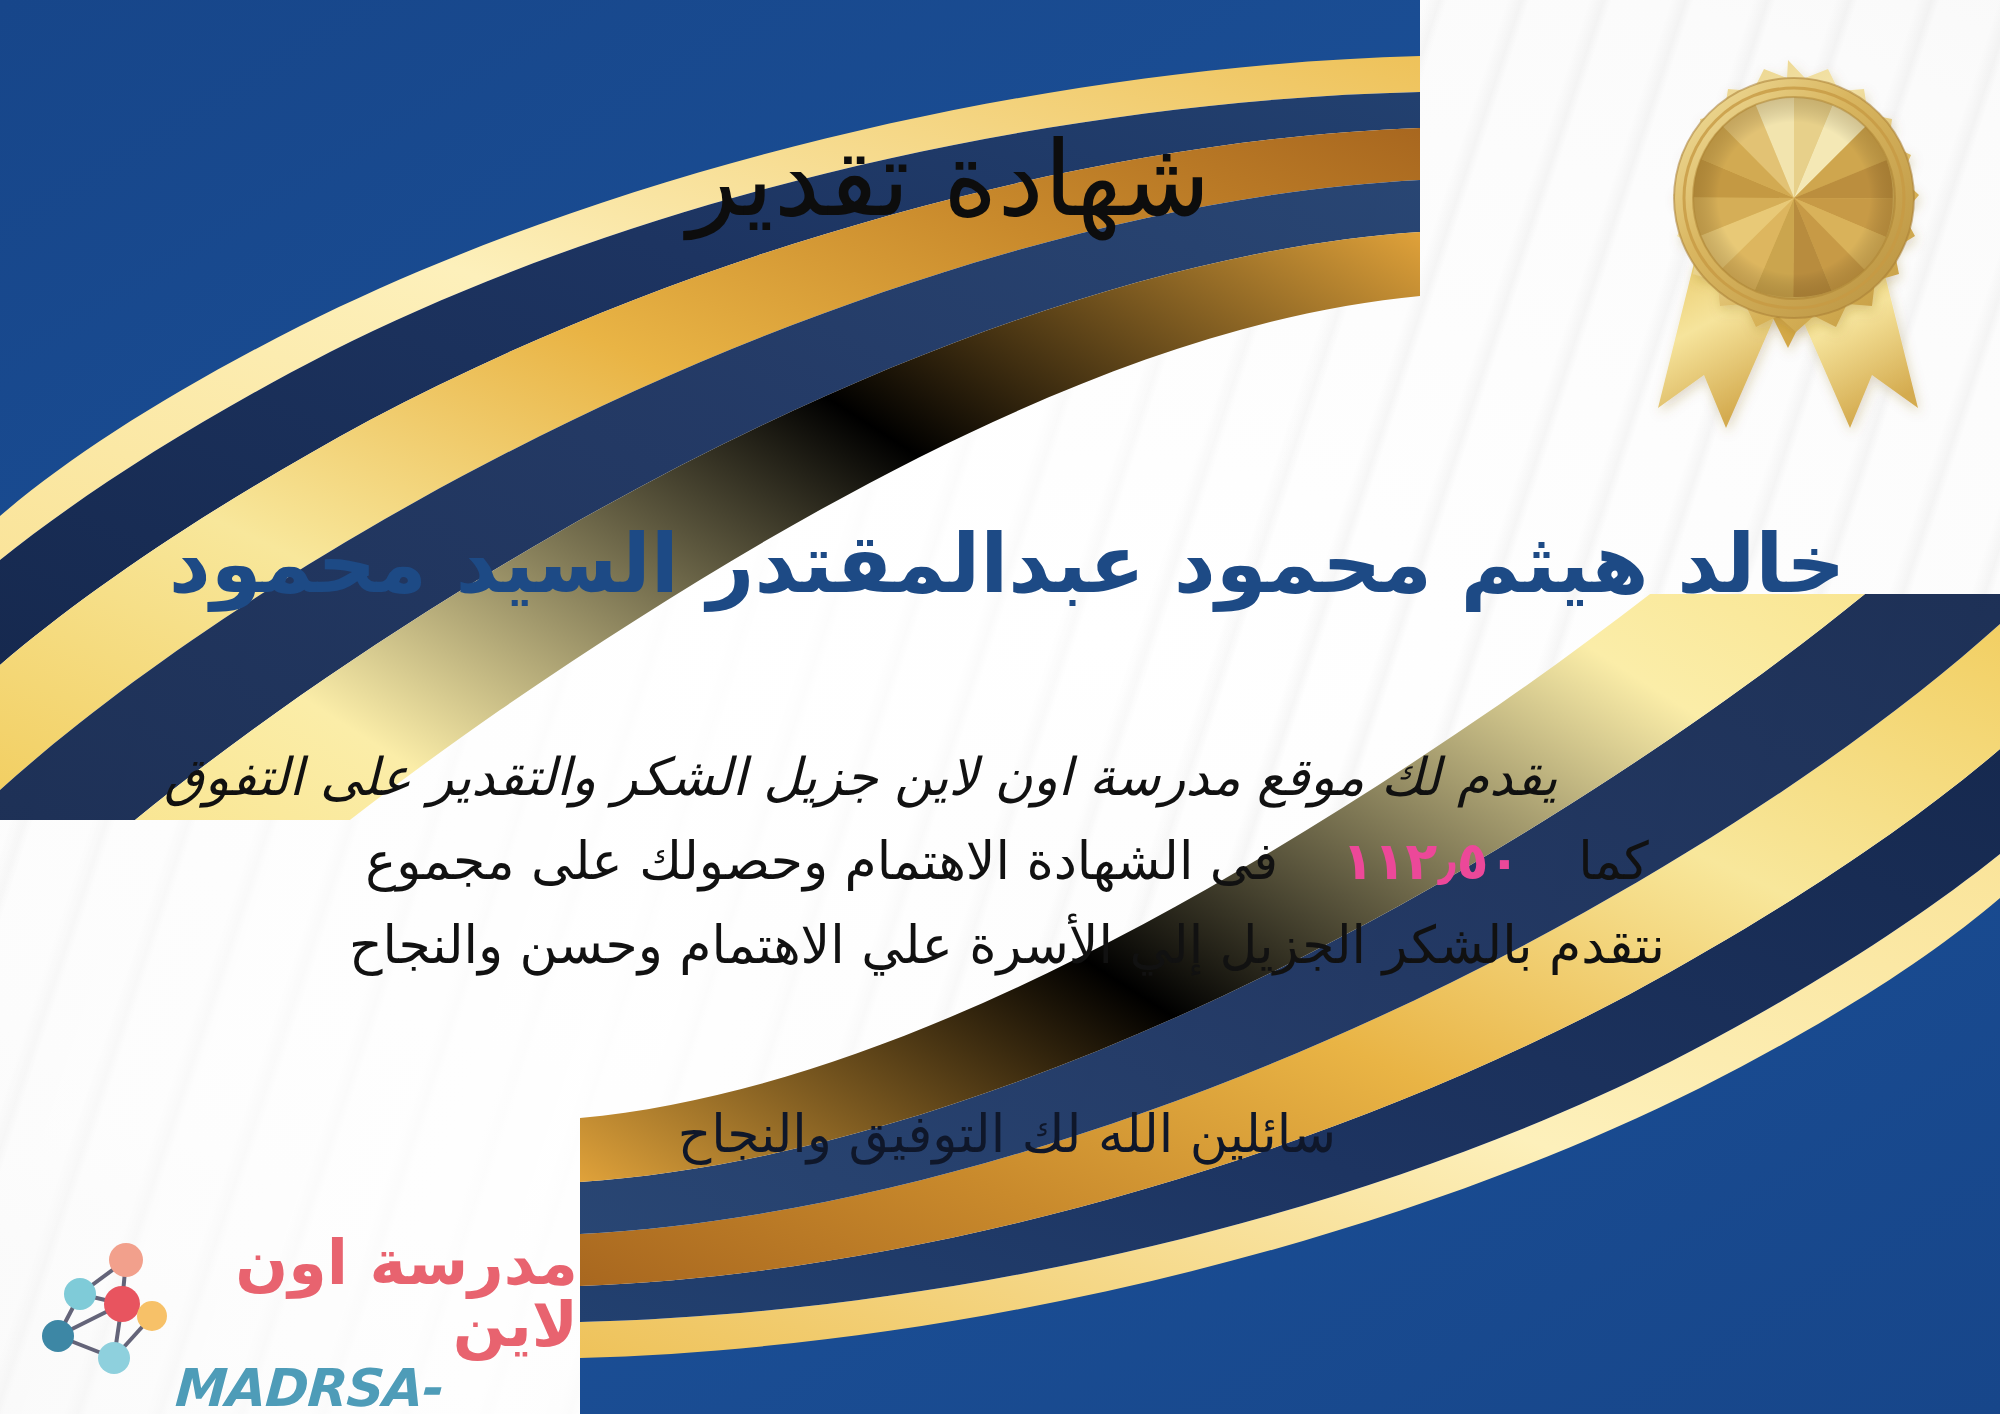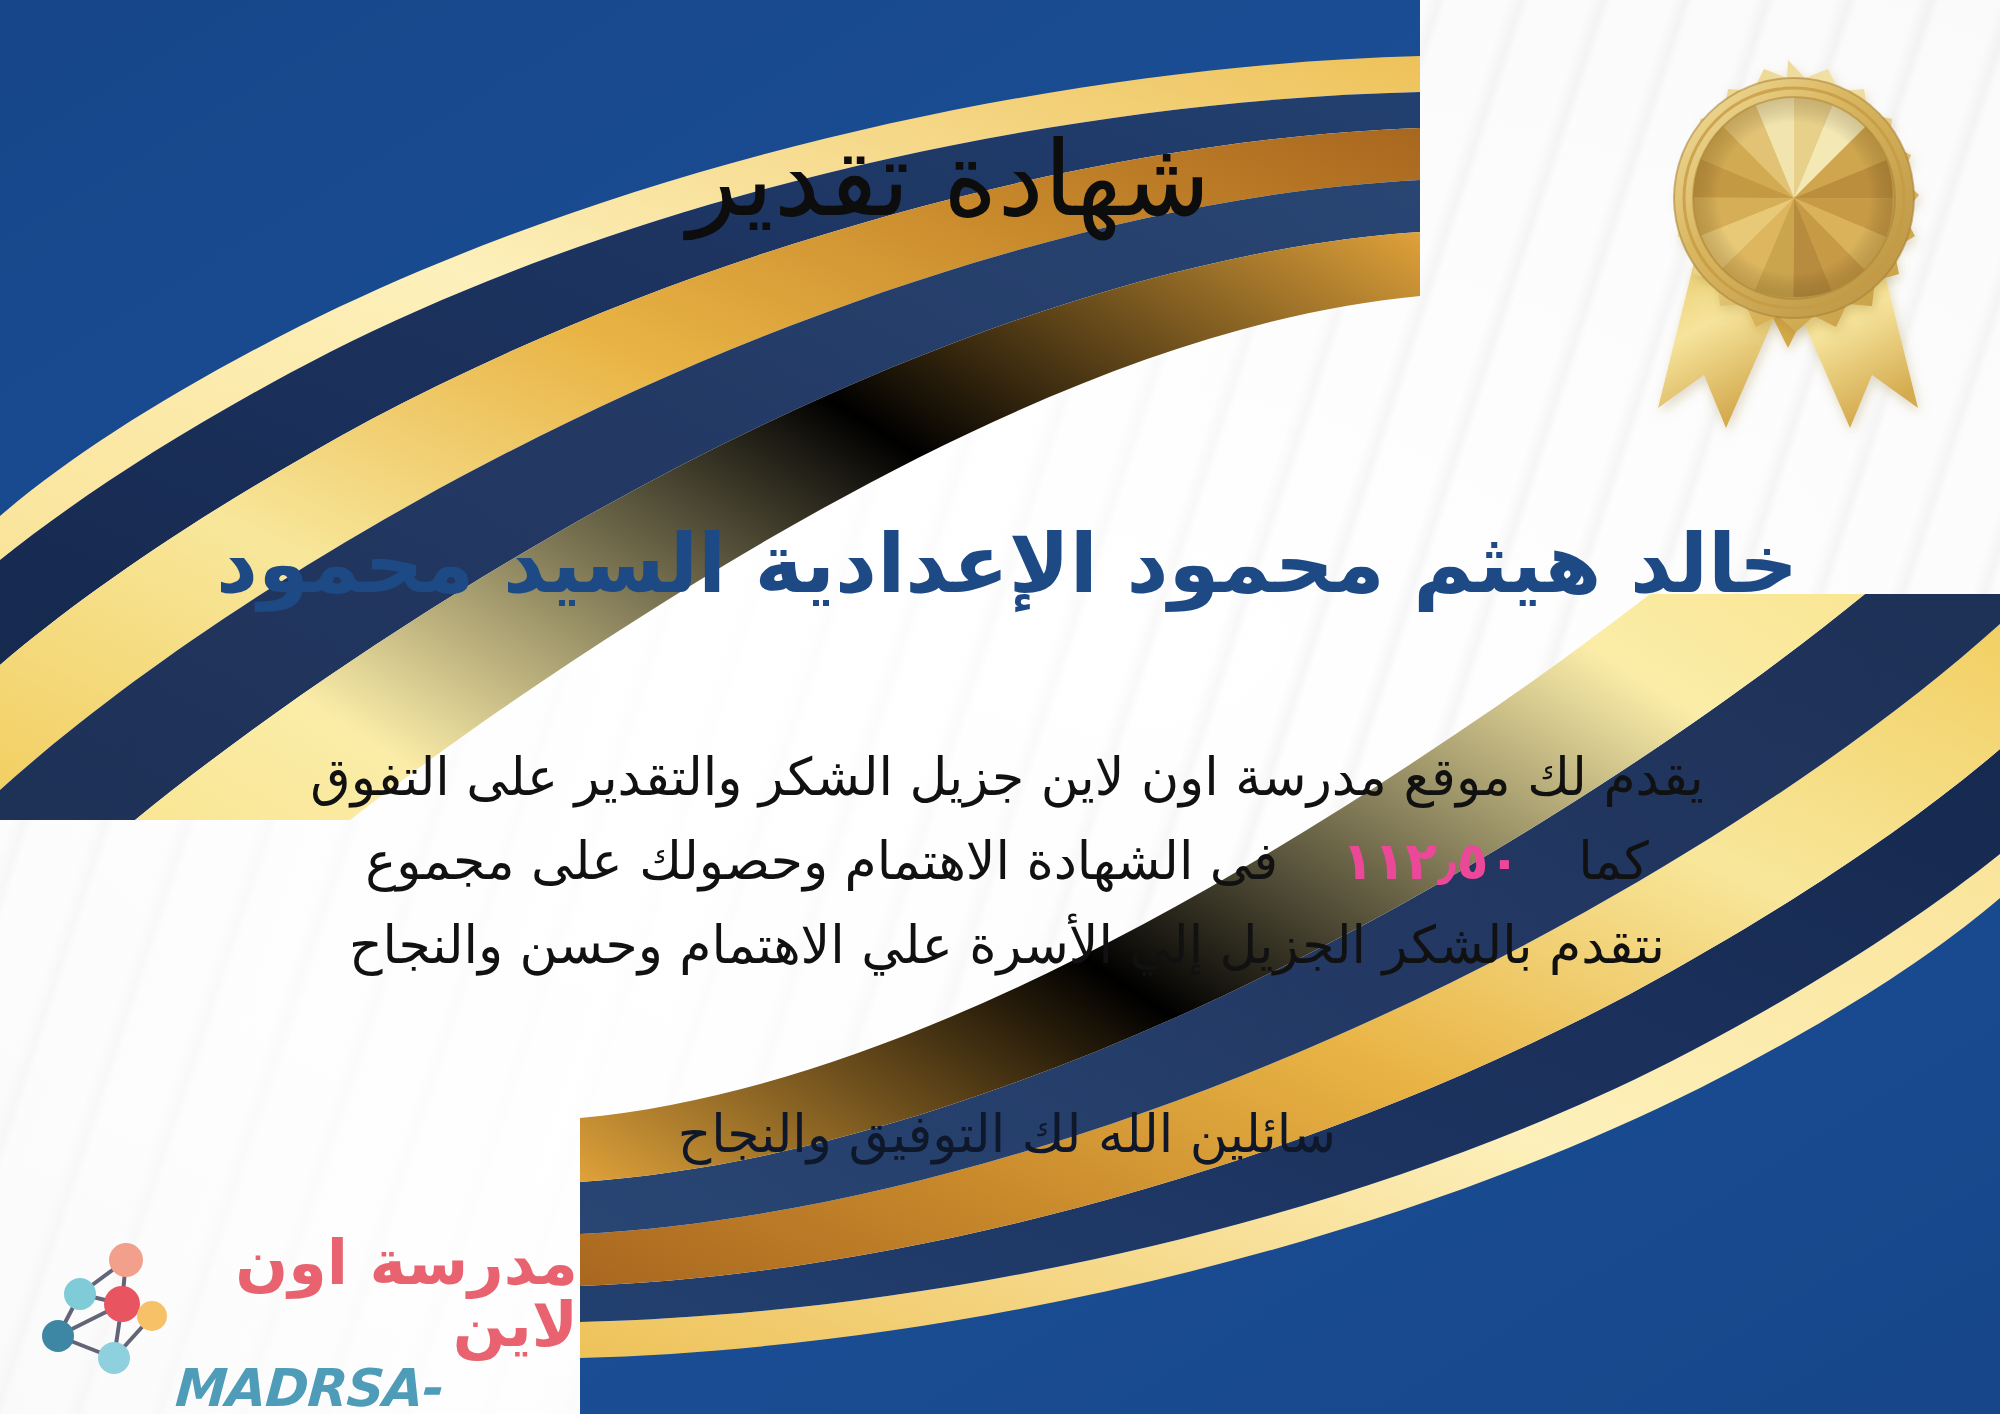--- a/index.html
+++ b/index.html
@@ -80,21 +80,21 @@
     position:absolute;
     top:735px;left:150px;right:150px;
     color:#111111;
     font-size:52px;
     line-height:1.62;
   }
   .body-line{
     display:block;
     white-space:nowrap;
   }
-  .body-line.l1{ text-align:center; }
+  .body-line.l1{ text-align:left;font-style:italic; }
   .body-line.l2{
     display:flex;
     flex-direction:row;
     align-items:baseline;
     justify-content:center;
     gap:0;
   }
   .l2 .seg-a{ }
   .l2 .score{
     color:#ec4899;
@@ -290,21 +290,21 @@
       </g>
       <circle cx="196" cy="150" r="101" fill="url(#coreShade)"></circle>
       <circle cx="196" cy="150" r="101" fill="none" stroke="#ab8232" stroke-width="2" opacity="0.5"></circle>
     </g>
   </svg>
 
   <div class="content">
 
     <div class="title">شهادة تقدير</div>
 
-    <div class="recipient">خالد هيثم محمود الإعدادية السيد محمود</div>
+    <div class="recipient">خالد هيثم محمود عبدالمقتدر السيد محمود</div>
 
     <div class="body-block">
       <span class="body-line l1">يقدم لك موقع مدرسة اون لاين جزيل الشكر  والتقدير على التفوق</span>
 
       <span class="body-line l2">
         <span class="seg-b">كما</span>
         <span class="score">١١٢٫٥٠</span>
         <span class="seg-a">فى الشهادة الاهتمام وحصولك على مجموع</span>
       </span>
 

